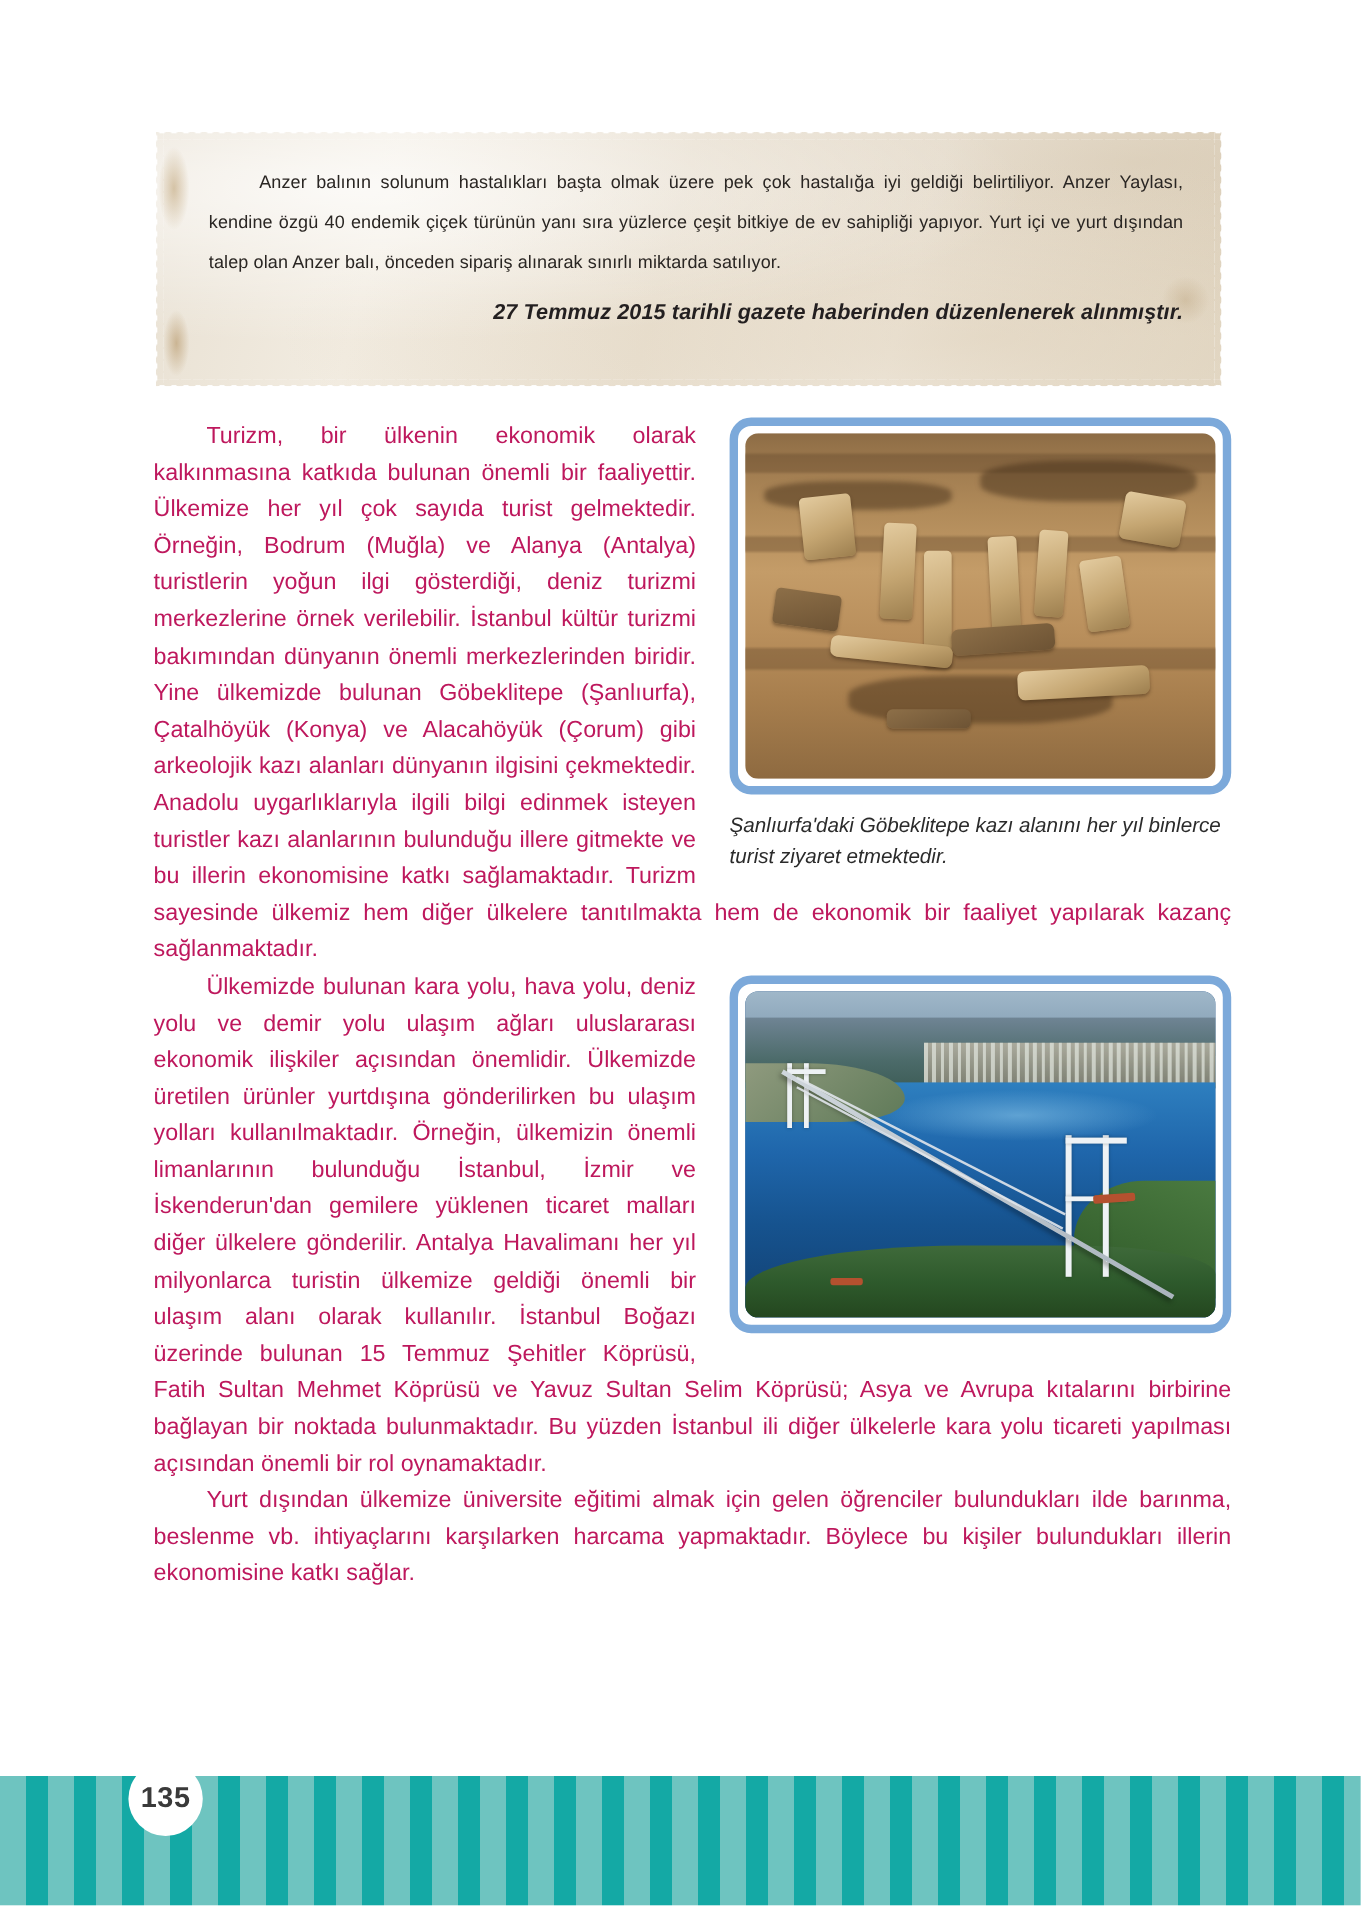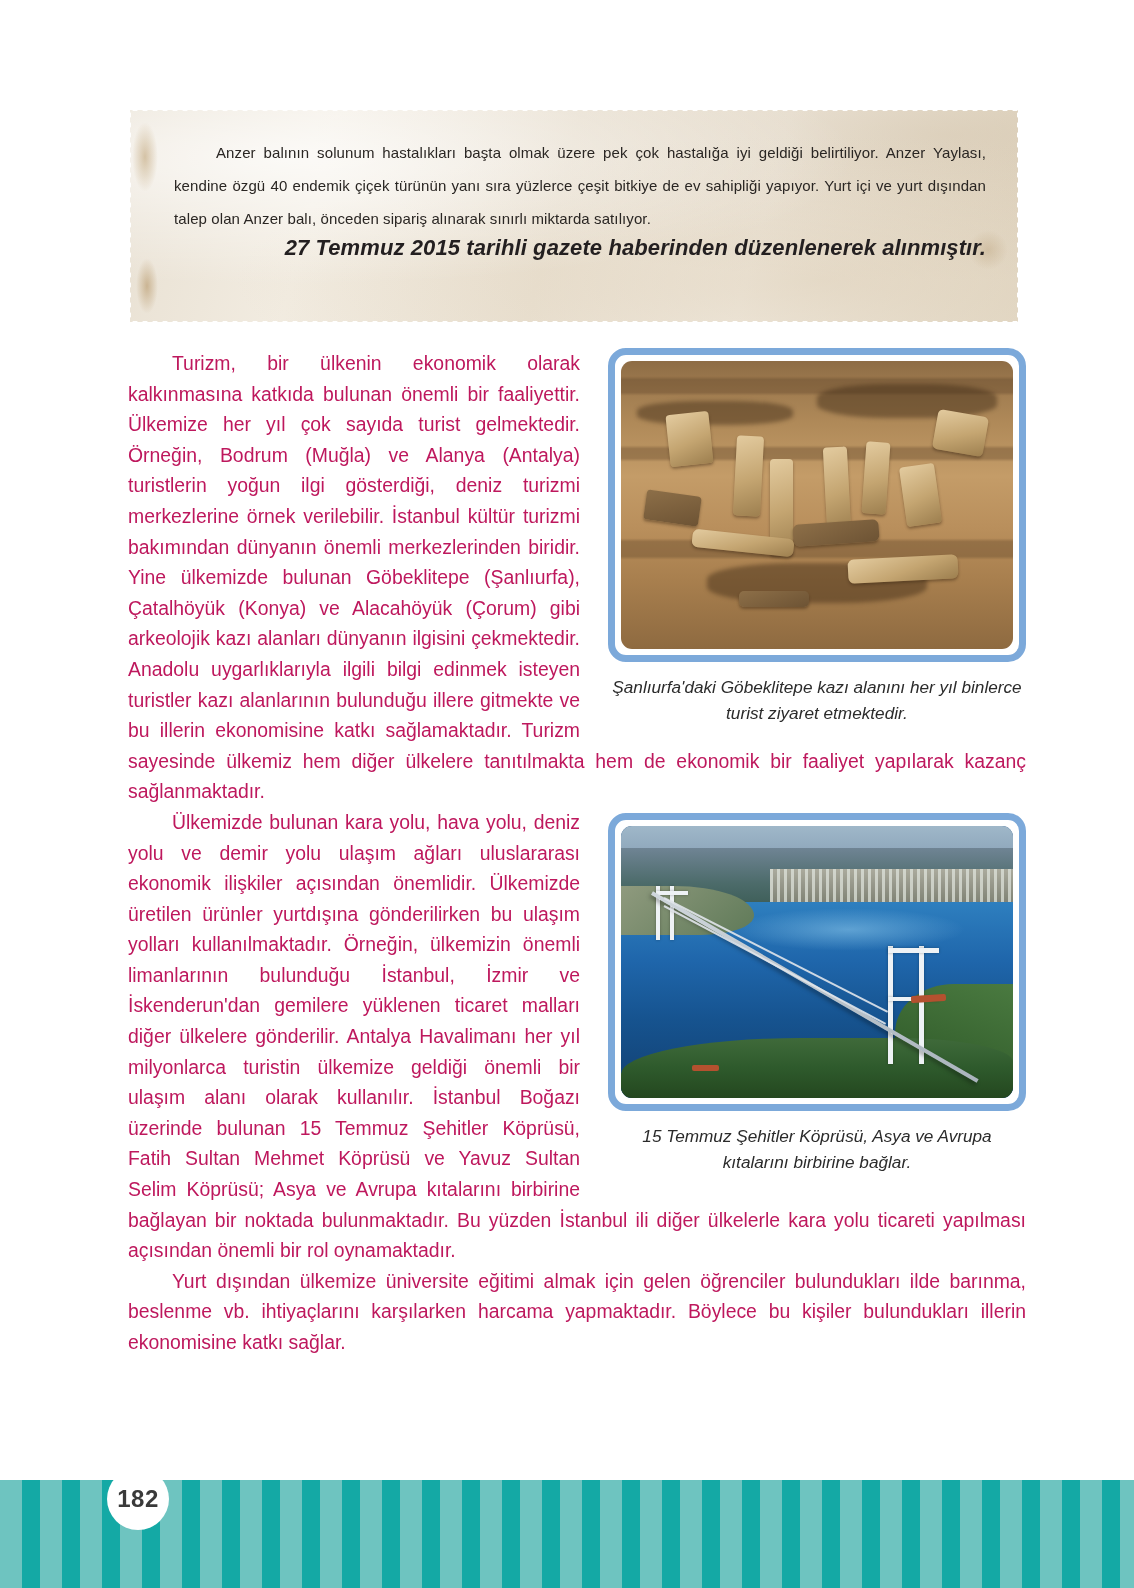--- a/index.html
+++ b/index.html
@@ -89,22 +89,23 @@
   }
   .quote-text {
     font-size: 15px;
     line-height: 33px;
     text-align: justify;
     text-indent: 42px;
     color: #2a2623;
     letter-spacing: 0.1px;
   }
   .quote-source {
+    margin-top: 15px;
     text-align: right;
-    font-size: 22px;
+    font-size: 18px;
     font-weight: bold;
     font-style: italic;
     color: #231f20;
     letter-spacing: 0.1px;
   }
 
   
   .content {
     position: absolute;
     left: 128px;
@@ -232,21 +233,21 @@
     transform-origin: left center;
   }
   .bs-tower {
     position: absolute;
     background: #eef2f5;
     box-shadow: 0 0 3px rgba(0,0,0,0.3);
   }
 
   .caption {
     margin-top: 12px;
-    text-align: center;
+    text-align: left;
     font-style: italic;
     font-size: 17.2px;
     line-height: 26px;
     color: #2b2b2b;
   }
 
   
   .footer {
     position: absolute;
     left: 0;
@@ -346,22 +347,21 @@
           <div class="bs-tower" style="left:68%;top:45%;width:13%;height:5px;"></div>
           <div class="bs-tower" style="left:68%;top:63%;width:13%;height:4px;"></div>
           <div class="bs-deck"></div>
           <div class="bs-cable" style="left:11%;top:26%;width:64%;height:2px;transform:rotate(27deg);"></div>
           <div class="bs-cable" style="left:11%;top:29%;width:64%;height:2px;transform:rotate(28deg);"></div>
           <div class="bs-roof" style="left:74%;top:62%;width:9%;height:7px;transform:rotate(-4deg);"></div>
           <div class="bs-roof" style="left:18%;top:88%;width:7%;height:6px;"></div>
         </div>
       </div>
     </div>
-    <div class="caption">15 Temmuz Şehitler Köprüsü, Asya ve Avrupa kıtalarını birbirine bağlar.</div>
   </div>
 
   <p class="para">Ülkemizde bulunan kara yolu, hava yolu, deniz yolu ve demir yolu ulaşım ağları uluslararası ekonomik ilişkiler açısından önemlidir. Ülkemizde üretilen ürünler yurtdışına gönderilirken bu ulaşım yolları kullanılmaktadır. Örneğin, ülkemizin önemli limanlarının bulunduğu İstanbul, İzmir ve İskenderun'dan gemilere yüklenen ticaret malları diğer ülkelere gönderilir. Antalya Havalimanı her yıl milyonlarca turistin ülkemize geldiği önemli bir ulaşım alanı olarak kullanılır. İstanbul Boğazı üzerinde bulunan 15 Temmuz Şehitler Köprüsü, Fatih Sultan Mehmet Köprüsü ve Yavuz Sultan Selim Köprüsü; Asya ve Avrupa kıtalarını birbirine bağlayan bir noktada bulunmaktadır. Bu yüzden İstanbul ili diğer ülkelerle kara yolu ticareti yapılması açısından önemli bir rol oynamaktadır.</p>
 
   <p class="para">Yurt dışından ülkemize üniversite eğitimi almak için gelen öğrenciler bulundukları ilde barınma, beslenme vb. ihtiyaçlarını karşılarken harcama yapmaktadır. Böylece bu kişiler bulundukları illerin ekonomisine katkı sağlar.</p>
 </div>
 
 <div class="footer"></div>
-<div class="page-badge">182</div>
+<div class="page-badge">135</div>
 
 </body></html>

